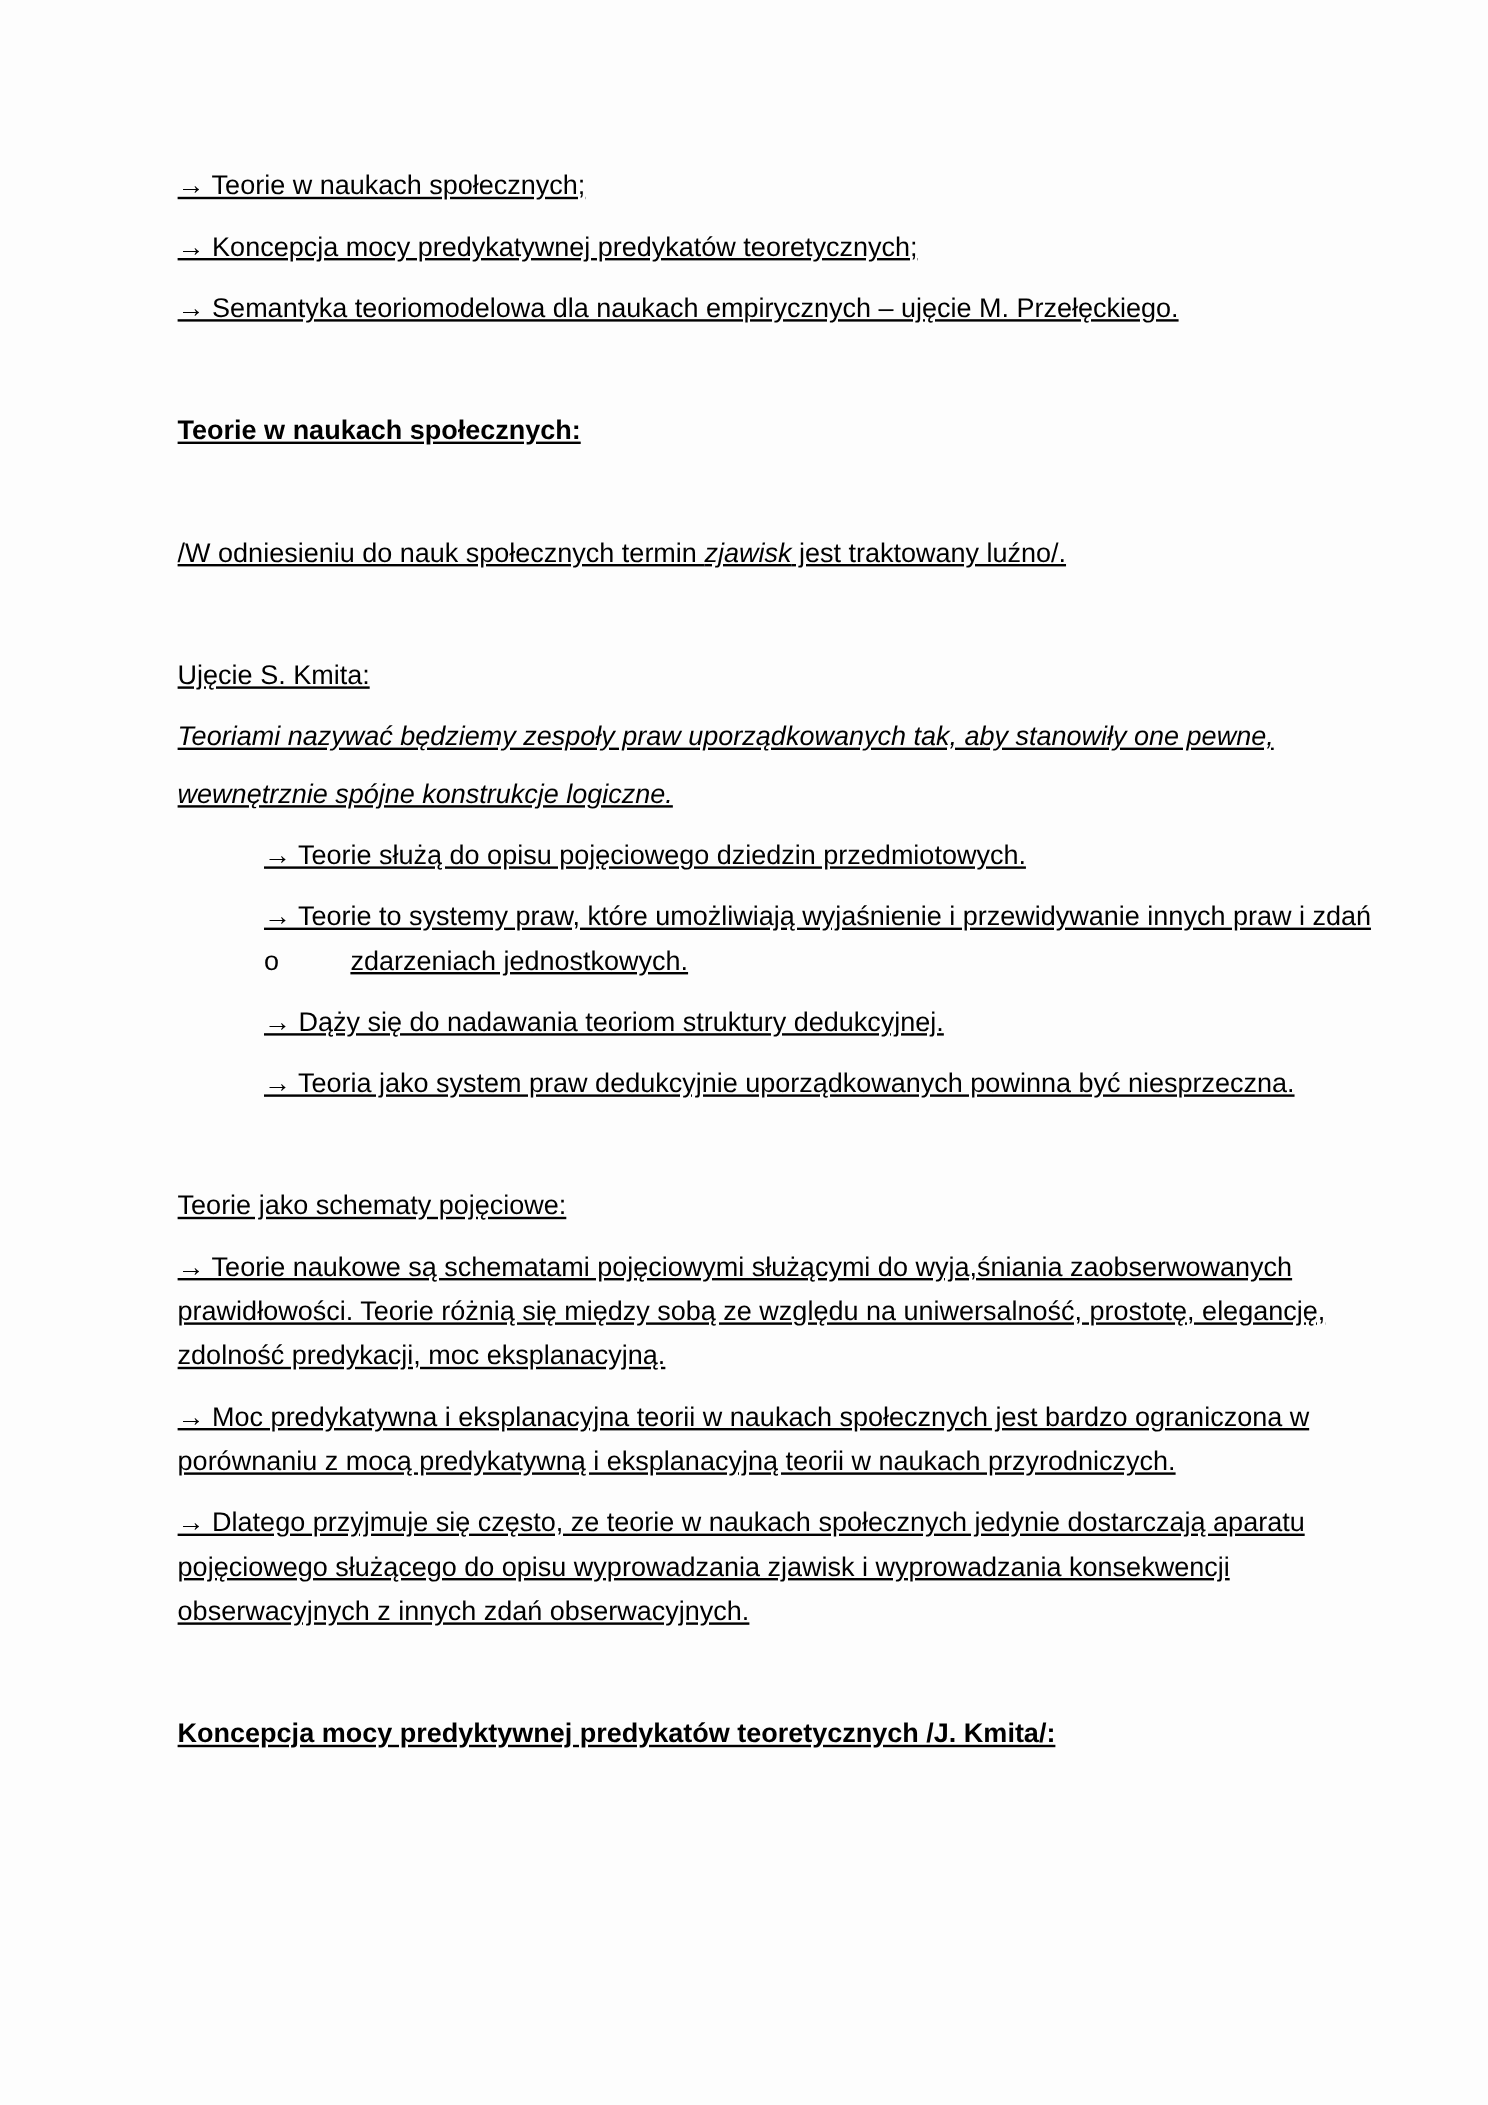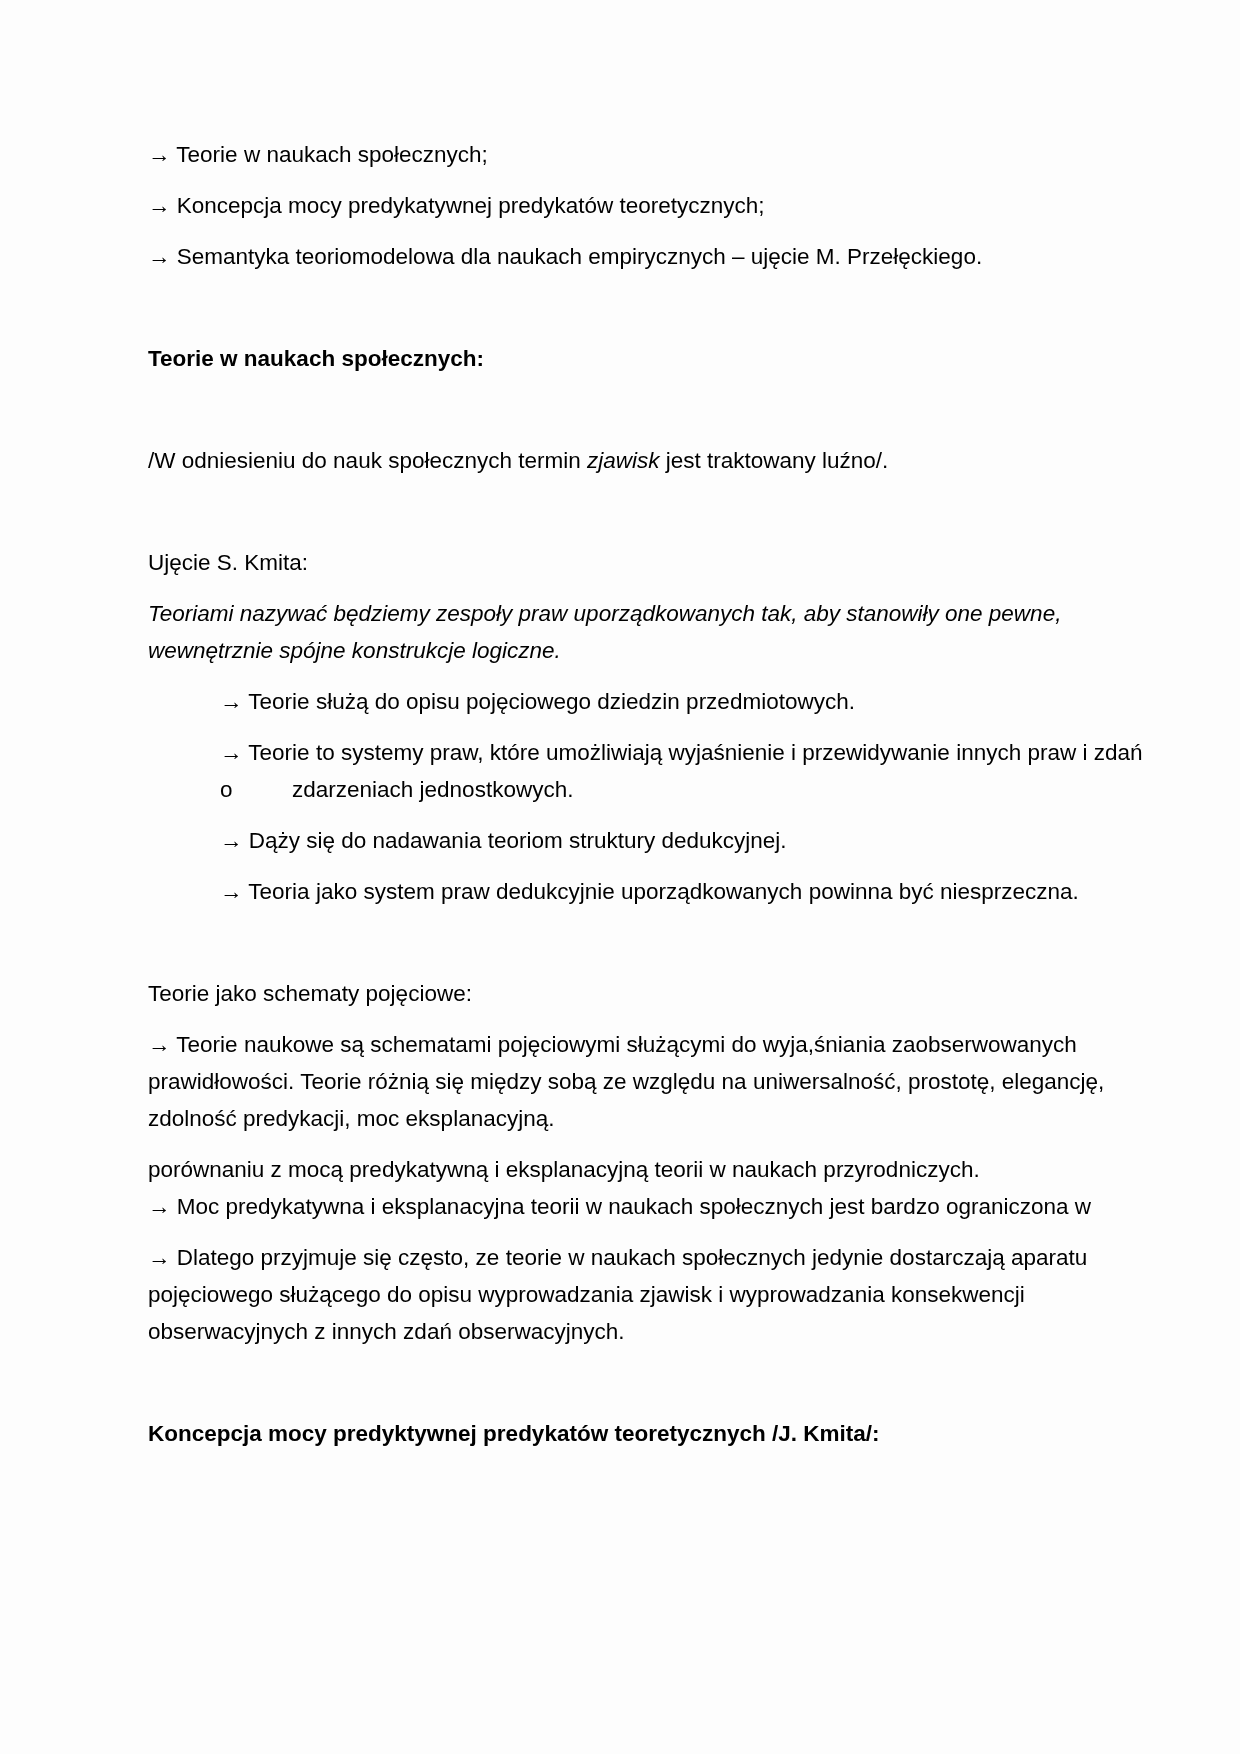--- a/index.html
+++ b/index.html
@@ -12,31 +12,32 @@
     background: #fdfdfd;
     color: #000000;
     font-family: "Liberation Sans", "DejaVu Sans", sans-serif;
     overflow: hidden;
   }
   .page {
     box-sizing: border-box;
     width: 1240px;
     height: 1754px;
     padding: 136px 120px 0 148px;
+    text-decoration: underline;
   }
   .para {
     margin: 0 0 14px 0;
   }
   .line {
     font-size: 22.5px;
     line-height: 37px;
     white-space: nowrap;
   }
   .para.bold .line { font-weight: bold; }
-  .para.italic .line { font-style: italic; }
+  .para.italic .line { font-style: italic; margin-top: 11px; }
   .para.indent .line { padding-left: 72px; }
   .line.hang { padding-left: 0; }
   .hang .lead { display: inline-block; width: 72px; }
   .it { font-style: italic; }
   .spacer { height: 51px; }
 </style>
 </head>
 <body>
 
 <div class="page" id="doc-root" style="background: rgb(253, 253, 253); color: rgb(0, 0, 0);">
@@ -81,22 +82,22 @@
     <div class="spacer"></div>
     <div class="para">
       <div class="line"><span>Teorie jako schematy pojęciowe:</span></div>
     </div>
     <div class="para">
       <div class="line"><span>→ Teorie naukowe są schematami pojęciowymi służącymi do wyja,śniania zaobserwowanych</span></div>
       <div class="line"><span>prawidłowości. Teorie różnią się między sobą ze względu na uniwersalność, prostotę, elegancję,</span></div>
       <div class="line"><span>zdolność predykacji, moc eksplanacyjną.</span></div>
     </div>
     <div class="para">
+      <div class="line"><span>→ Moc predykatywna i eksplanacyjna teorii w naukach społecznych jest bardzo ograniczona w</span></div>
       <div class="line"><span>porównaniu z mocą predykatywną i eksplanacyjną teorii w naukach przyrodniczych.</span></div>
-      <div class="line"><span>→ Moc predykatywna i eksplanacyjna teorii w naukach społecznych jest bardzo ograniczona w</span></div>
     </div>
     <div class="para">
       <div class="line"><span>→ Dlatego przyjmuje się często, ze teorie w naukach społecznych jedynie dostarczają aparatu</span></div>
       <div class="line"><span>pojęciowego służącego do opisu wyprowadzania zjawisk i wyprowadzania konsekwencji</span></div>
       <div class="line"><span>obserwacyjnych z innych zdań obserwacyjnych.</span></div>
     </div>
     <div class="spacer"></div>
     <div class="para bold">
       <div class="line"><span>Koncepcja mocy predyktywnej predykatów teoretycznych /J. Kmita/:</span></div>
     </div>

